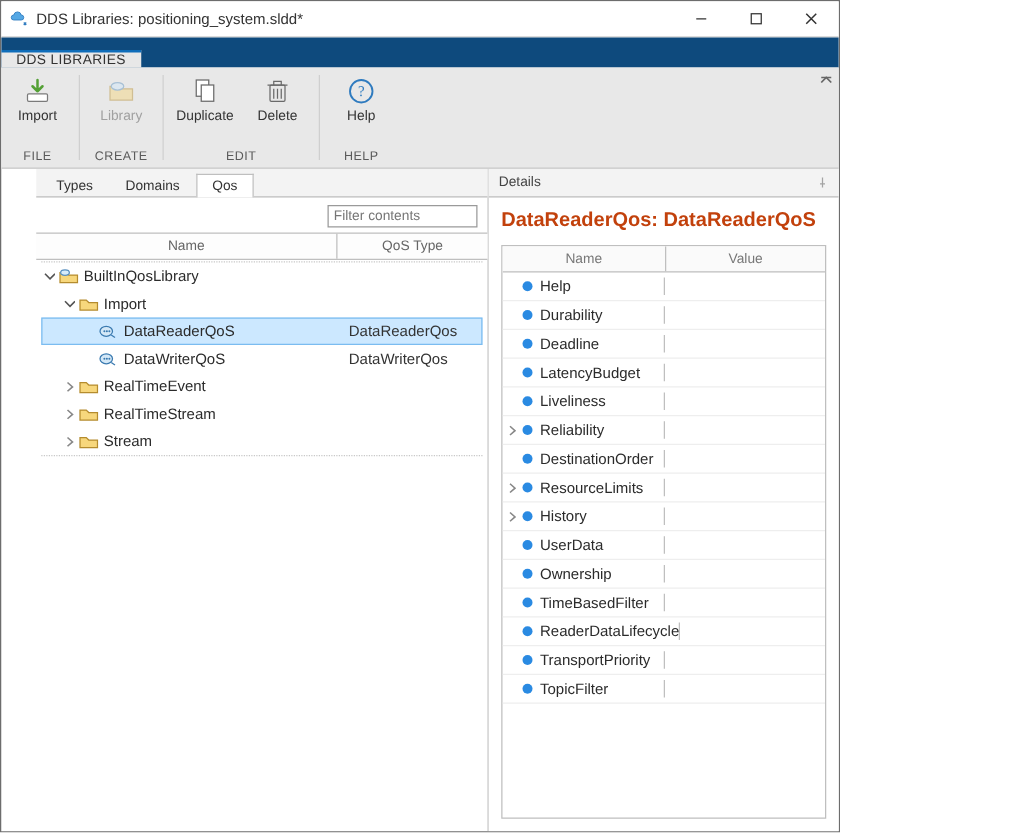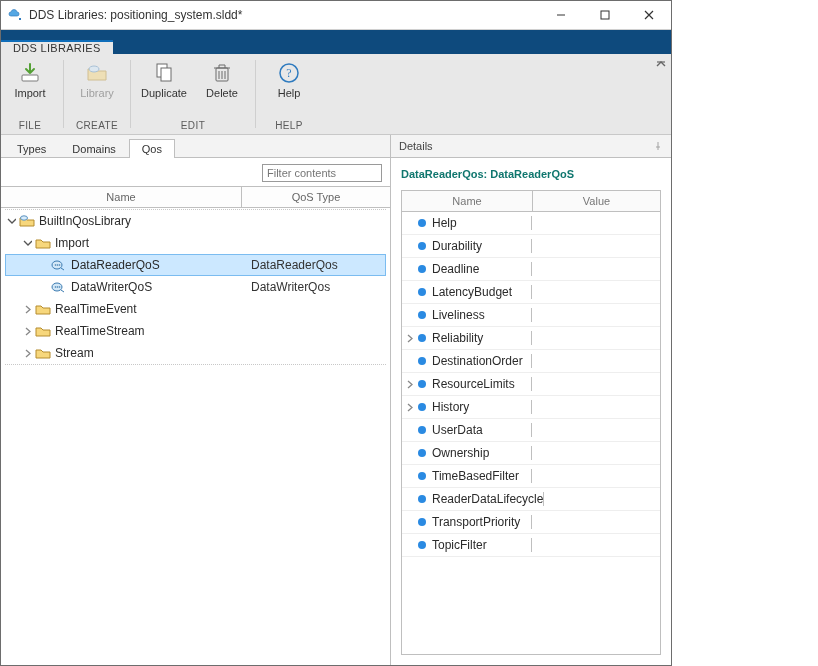--- a/index.html
+++ b/index.html
@@ -48,21 +48,21 @@
   .tool-btn.disabled .icon svg { opacity:0.45; }
   .ribbon-right-toggle { position:absolute; right:4px; top:4px; }
 
   
   .sheet-tabs { height:var(--tab-h); display:flex; align-items:flex-end; background:var(--soft-bg); border-bottom:1px solid var(--panel-border); padding-left:3px; }
   .sheet-tab { padding:3px 12px; font-size:11px; color:#333; border:1px solid transparent; border-bottom:none; position:relative; top:1px; }
   .sheet-tab.active { background:#fff; border-color:var(--panel-border);text-align:right; }
 
   
   .main { flex:1 1 auto; display:flex; min-height:0; }
-  .left-pane { flex:1 1 auto; display:flex; flex-direction:column; border-right:1px solid var(--panel-border); min-width:0; }
+  .left-pane { flex:1 1 auto; display:flex; flex-direction:column; border-right:1px solid var(--panel-border); min-width:0;padding-left:28px; }
   .filter-row { display:flex; justify-content:flex-end; padding:6px 8px 4px 8px; }
   .filter-input { width:110px; border:1px solid #9a9a9a; padding:2px 4px; font-size:11px; color:#555; }
 
   .tree-header { display:flex; border-top:1px solid var(--panel-border); border-bottom:1px solid var(--panel-border); background:#fdfdfd; }
   .tree-header .col { padding:4px 0; font-size:11px; color:#666; text-align:center; }
   .col-name { flex:0 0 240px; border-right:1px solid var(--panel-border); }
   .col-type { flex:1 1 auto; }
 
   .tree-body { flex:1 1 auto; overflow:auto; padding-bottom:4px; }
   .tree-row { display:flex; align-items:center; height:22px; font-size:12px; }
@@ -71,21 +71,21 @@
   .tree-row.selected { background:var(--light-sel); outline:1px solid var(--sel-border); outline-offset:-1px; }
   .indent { display:inline-block; width:16px; flex:0 0 auto; }
   .expander, .expander-empty { width:12px; height:12px; flex:0 0 auto; display:flex; align-items:center; justify-content:center; margin-right:2px;}
   .node-icon { width:16px; height:16px; flex:0 0 auto; margin-right:4px; display:flex; align-items:center; justify-content:center;}
   .node-label { white-space:nowrap; overflow:hidden; text-overflow:ellipsis; }
   .library-container { border-top:1px dotted #c8c8c8; border-bottom:1px dotted #c8c8c8; margin:1px 4px; }
 
   
   .right-pane { flex:0 0 280px; display:flex; flex-direction:column; background:#fff; }
   .details-header { height:var(--tab-h); display:flex; align-items:center; justify-content:space-between; padding:0 8px; font-size:11px; color:#444; border-bottom:1px solid var(--panel-border); background:var(--soft-bg);}
-  .details-title { padding:10px; font-size:11px; font-weight:bold; color:#0f766e;}
+  .details-title { padding:10px; font-size:16px; font-weight:bold; color:#c2410c;}
   .prop-grid { margin:0 10px 10px 10px; border:1px solid var(--panel-border); flex:1 1 auto; overflow:auto;}
   .prop-head { display:flex; background:#fafafa; border-bottom:1px solid var(--panel-border); }
   .prop-head .ph { padding:4px 0; font-size:11px; color:#777; text-align:center; }
   .ph-name { flex:0 0 130px; border-right:1px solid var(--panel-border); }
   .ph-val  { flex:1 1 auto; }
   .prop-row { display:flex; align-items:center; height:22px; border-bottom:1px solid #eee;}
   .prop-row .pname { flex:0 0 130px; display:flex; align-items:center; border-right:1px solid var(--panel-border); box-sizing:border-box; padding-left:2px;}
   .prop-row .pval { flex:1 1 auto; padding-left:4px; font-size:11px; color:#333;}
   .bullet { width:8px; height:8px; border-radius:50%; background:#2a8ae2; margin:0 6px 0 4px; flex:0 0 auto;}
   .prop-expander { width:10px; flex:0 0 auto; display:flex; align-items:center; justify-content:center; color:#777;}

